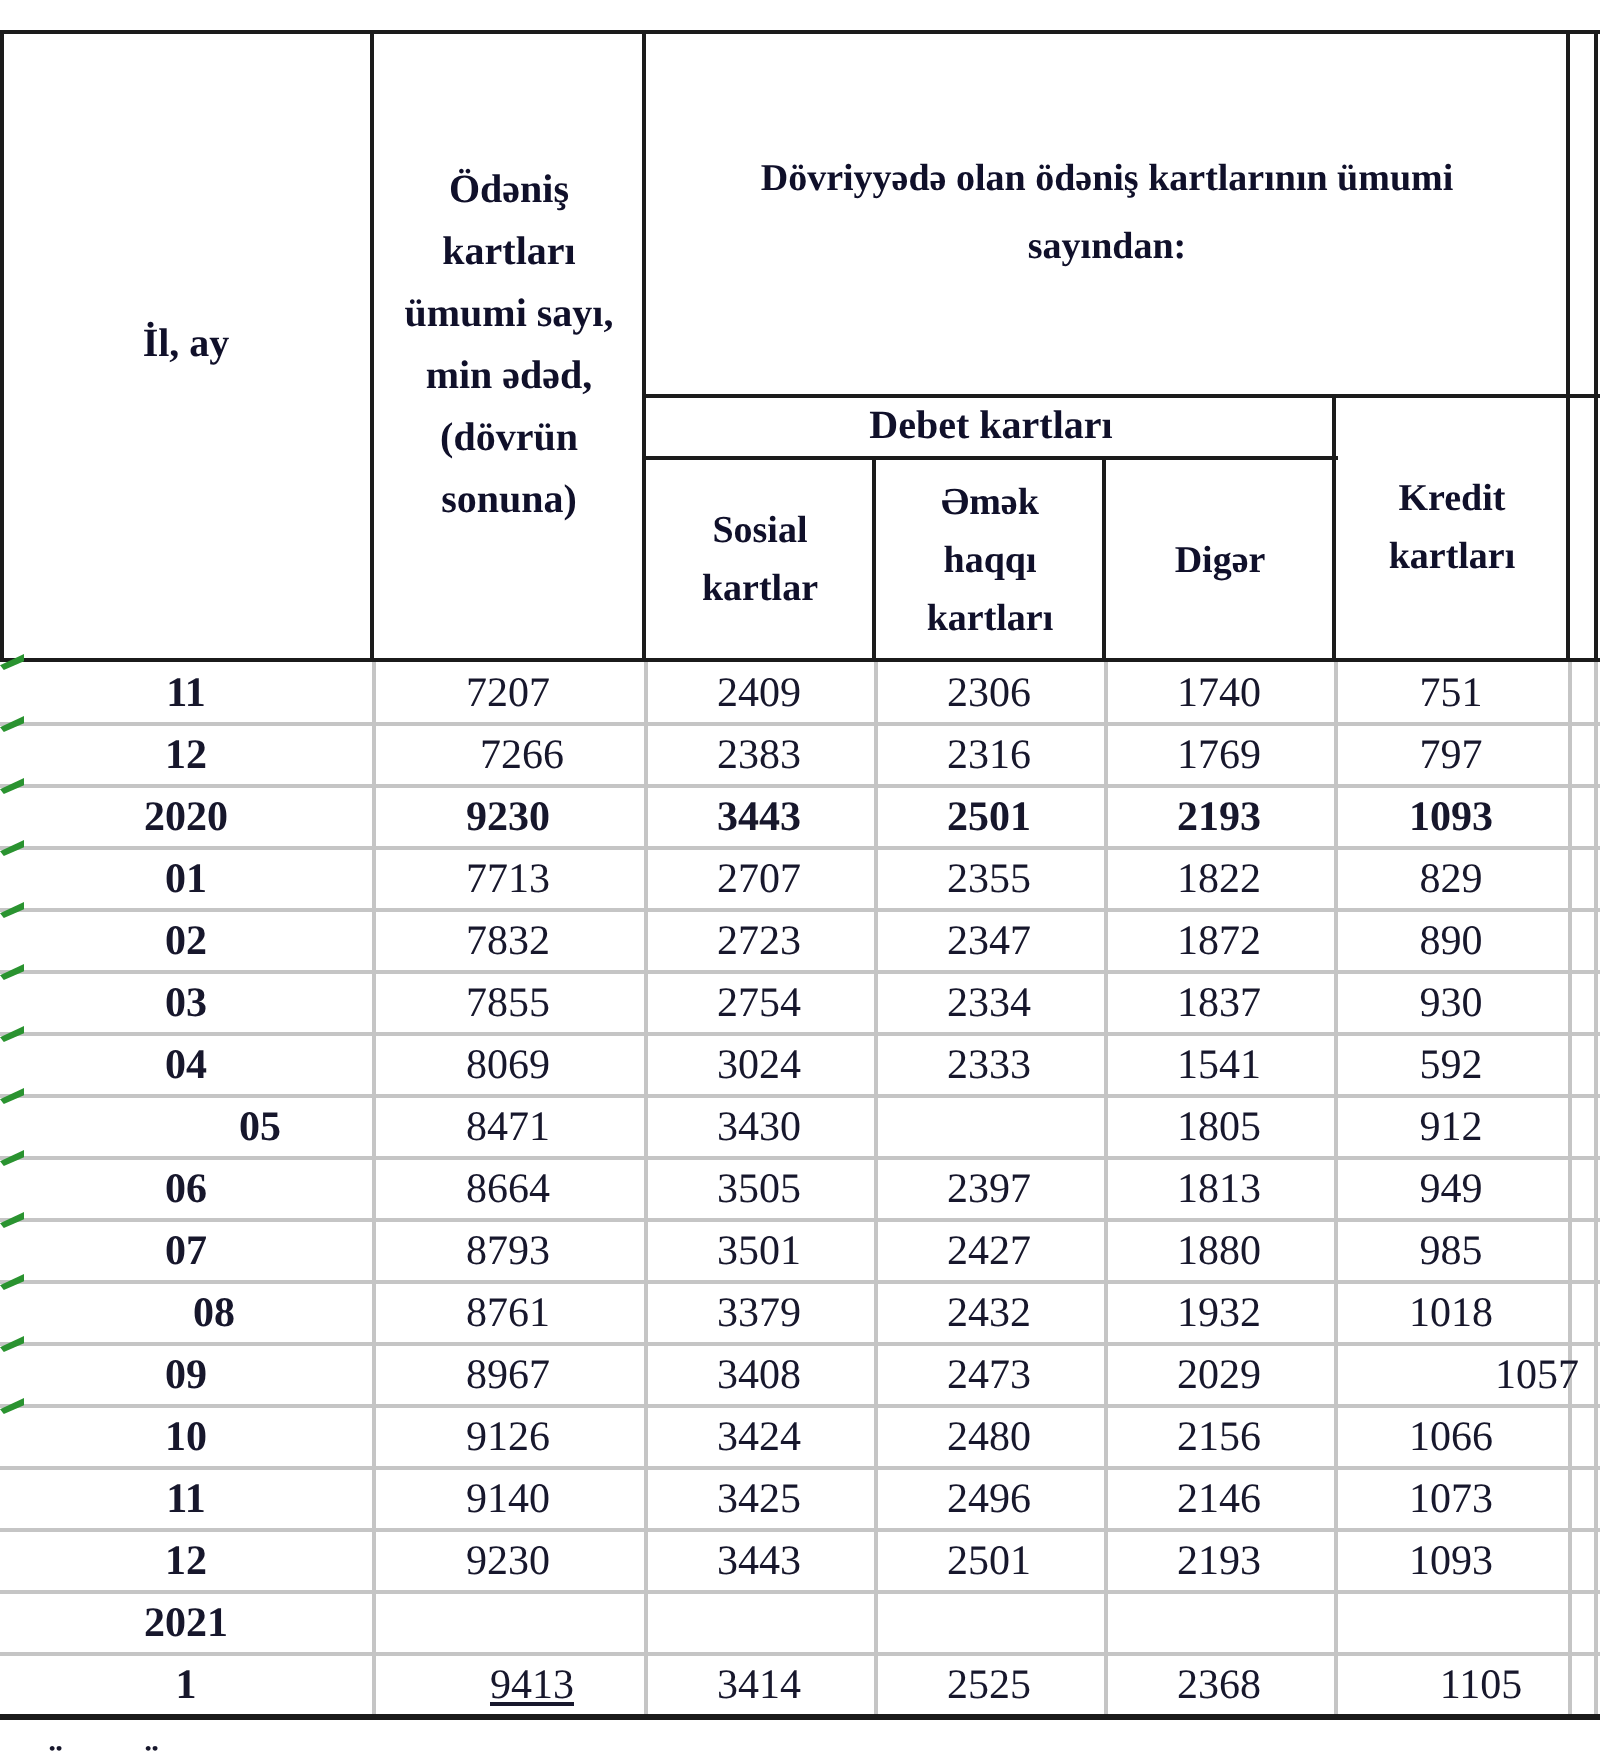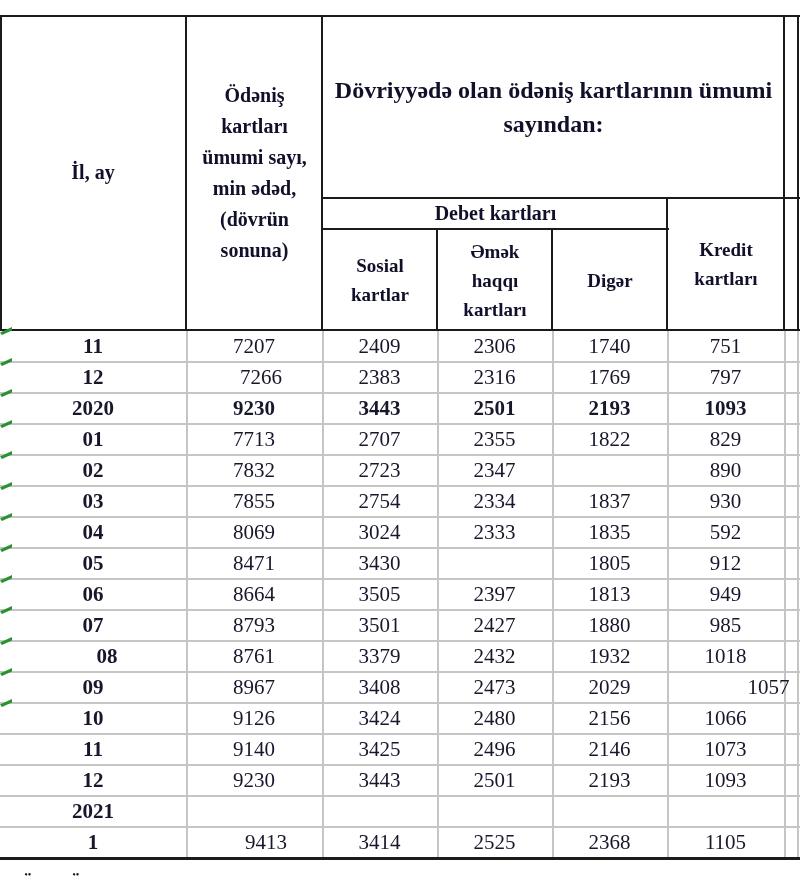--- a/index.html
+++ b/index.html
@@ -8,21 +8,21 @@
     font-family:"Liberation Serif","DejaVu Serif",serif; overflow:hidden;
     color:#15152a;
   }
   .bline { position:absolute; background:#1b1b1b; }
   .gline { position:absolute; background:#c5c5c5; }
   .cell {
     position:absolute; display:flex; align-items:center; justify-content:center;
     text-align:center; font-weight:bold; white-space:pre-line; color:#10102a;
   }
   .hdr-big   { font-size:20px; line-height:31px; }
-  .hdr-merge { font-size:24px; line-height:34px; }
+  .hdr-merge { font-size:19px; line-height:34px; }
   .hdr-sub   { font-size:19px; line-height:29px; }
   .trow { position:absolute; left:0; width:800px; height:31px; }
   .trow .tcell {
     position:absolute; top:0; height:31px; line-height:31px;
     text-align:center; font-size:21px; color:#17172c;
   }
   .trow .tcell.c0 { font-weight:bold; }
   .trow.bold .tcell { font-weight:bold; }
   .marker {
     position:absolute; left:0; top:-4px; width:12px; height:8px;
@@ -136,43 +136,44 @@
         <div class="tcell c3" style="left: 437px; width: 115px;">2355</div>
         <div class="tcell c4" style="left: 552px; width: 115px;">1822</div>
         <div class="tcell c5" style="left: 667px; width: 117px;">829</div>
       </div>
       <div class="trow" style="top: 455px;">
         <div class="marker" style="background: rgb(42, 147, 48);"></div>
         <div class="tcell c0" style="left: 0px; width: 186px;">02</div>
         <div class="tcell c1" style="left: 186px; width: 136px;">7832</div>
         <div class="tcell c2" style="left: 322px; width: 115px;">2723</div>
         <div class="tcell c3" style="left: 437px; width: 115px;">2347</div>
+        <div class="tcell c4" style="left: 552px; width: 115px;">1872</div>
         <div class="tcell c5" style="left: 667px; width: 117px;">890</div>
       </div>
       <div class="trow" style="top: 486px;">
         <div class="marker" style="background: rgb(42, 147, 48);"></div>
         <div class="tcell c0" style="left: 0px; width: 186px;">03</div>
         <div class="tcell c1" style="left: 186px; width: 136px;">7855</div>
         <div class="tcell c2" style="left: 322px; width: 115px;">2754</div>
         <div class="tcell c3" style="left: 437px; width: 115px;">2334</div>
         <div class="tcell c4" style="left: 552px; width: 115px;">1837</div>
         <div class="tcell c5" style="left: 667px; width: 117px;">930</div>
       </div>
       <div class="trow" style="top: 517px;">
         <div class="marker" style="background: rgb(42, 147, 48);"></div>
         <div class="tcell c0" style="left: 0px; width: 186px;">04</div>
         <div class="tcell c1" style="left: 186px; width: 136px;">8069</div>
         <div class="tcell c2" style="left: 322px; width: 115px;">3024</div>
         <div class="tcell c3" style="left: 437px; width: 115px;">2333</div>
-        <div class="tcell c4" style="left: 552px; width: 115px;">1835</div>
+        <div class="tcell c4" style="left: 552px; width: 115px;">1541</div>
         <div class="tcell c5" style="left: 667px; width: 117px;">592</div>
       </div>
       <div class="trow" style="top: 548px;">
         <div class="marker" style="background: rgb(42, 147, 48);"></div>
-        <div class="tcell c0" style="left: 0px; width: 186px;">05</div>
+        <div class="tcell c0" style="left: 0px; width: 186px; padding-left: 37px;">05</div>
         <div class="tcell c1" style="left: 186px; width: 136px;">8471</div>
         <div class="tcell c2" style="left: 322px; width: 115px;">3430</div>
         <div class="tcell c4" style="left: 552px; width: 115px;">1805</div>
         <div class="tcell c5" style="left: 667px; width: 117px;">912</div>
       </div>
       <div class="trow" style="top: 579px;">
         <div class="marker" style="background: rgb(42, 147, 48);"></div>
         <div class="tcell c0" style="left: 0px; width: 186px;">06</div>
         <div class="tcell c1" style="left: 186px; width: 136px;">8664</div>
         <div class="tcell c2" style="left: 322px; width: 115px;">3505</div>
@@ -235,25 +236,25 @@
       <div class="trow bold" style="top: 796px;">
         <div class="tcell c0" style="left: 0px; width: 186px;">2021</div>
         <div class="tcell c1" style="left: 186px; width: 136px;"></div>
         <div class="tcell c2" style="left: 322px; width: 115px;"></div>
         <div class="tcell c3" style="left: 437px; width: 115px;"></div>
         <div class="tcell c4" style="left: 552px; width: 115px;"></div>
         <div class="tcell c5" style="left: 667px; width: 117px;"></div>
       </div>
       <div class="trow" style="top: 827px;">
         <div class="tcell c0" style="left: 0px; width: 186px;">1</div>
-        <div class="tcell c1" style="left: 186px; width: 160px;">9413</div>
+        <div class="tcell c1" style="left: 186px; width: 160px; text-decoration: underline;">9413</div>
         <div class="tcell c2" style="left: 322px; width: 115px;">3414</div>
         <div class="tcell c3" style="left: 437px; width: 115px;">2525</div>
         <div class="tcell c4" style="left: 552px; width: 115px;">2368</div>
-        <div class="tcell c5" style="left: 667px; width: 117px;">1105</div>
+        <div class="tcell c5" style="left: 667px; width: 117px; padding-left: 15px;">1105</div>
       </div>
     </div>
 
   <div class="footnote-clip">
     <span class="frag-a">ü</span>
     <span class="frag-b">ü</span>
   </div>
 
 </div>
 

